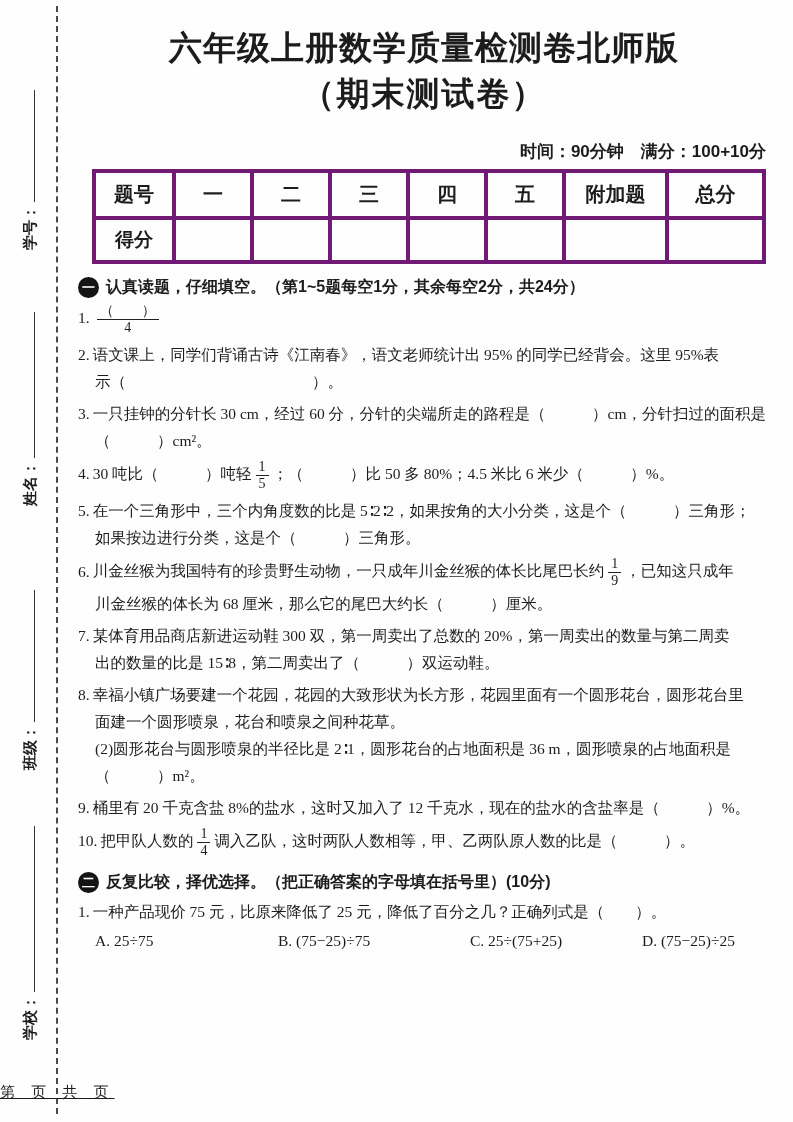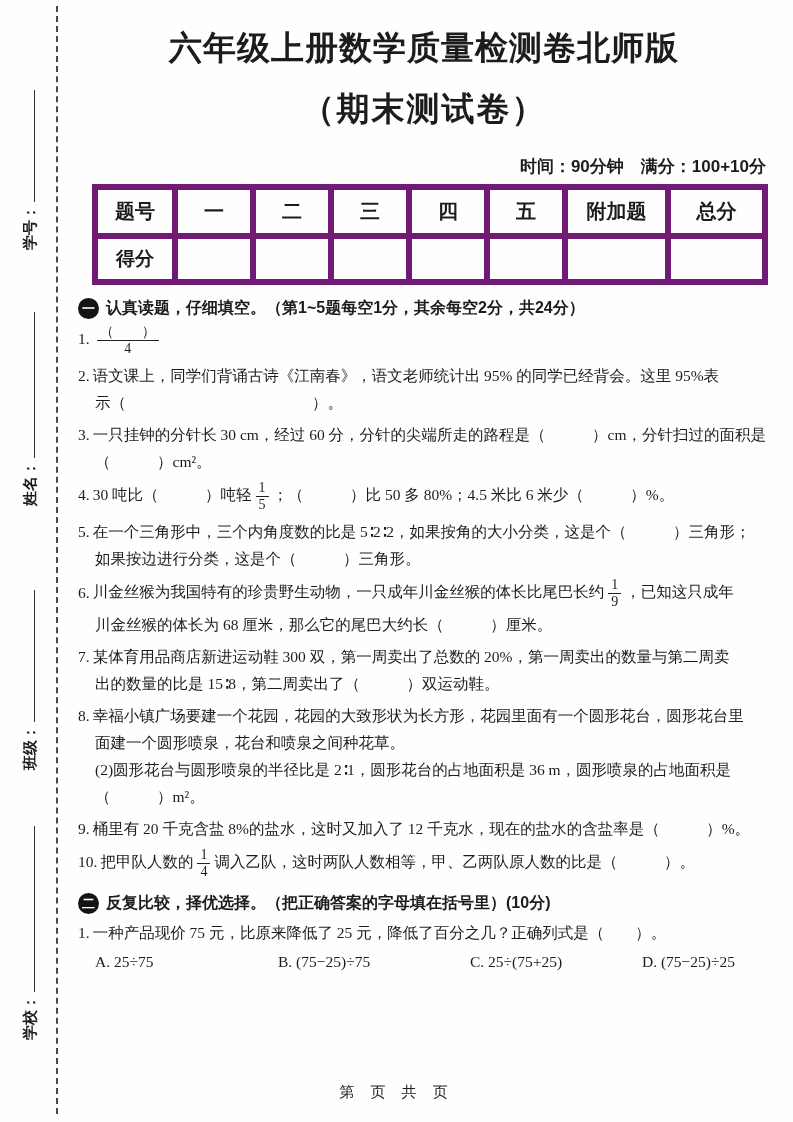--- a/index.html
+++ b/index.html
@@ -10,48 +10,48 @@
   .side-group{position:absolute;left:21px;transform-origin:0 0;transform:rotate(-90deg);
         font-family:"Liberation Sans",sans-serif;font-weight:600;font-size:15px;white-space:nowrap;}
   .side-blank{display:inline-block;border-bottom:1.6px solid #333;height:13px;margin-left:3px;}
   .sg0{top:250px}.sg1{top:506px}.sg2{top:770px}.sg3{top:1040px}
   .sg0 .side-blank{width:112px}.sg1 .side-blank{width:146px}
   .sg2 .side-blank{width:132px}.sg3 .side-blank{width:166px}
   
   .content{position:absolute;left:78px;top:0;width:692px;}
   .title{margin:26px 0 0;text-align:center;font-family:"Liberation Sans",sans-serif;
          font-weight:bold;font-size:33px;letter-spacing:1px;}
-  .subtitle{margin:16px 0 0;text-align:center;font-family:"Liberation Sans",sans-serif;
+  .subtitle{margin:1px 0 0;text-align:center;font-family:"Liberation Sans",sans-serif;
          font-weight:bold;font-size:33px;letter-spacing:2px;}
   .meta{margin-top:23px;text-align:right;font-family:"Liberation Sans",sans-serif;
          font-weight:bold;font-size:17px;padding-right:4px;}
   table.score{border-collapse:collapse;margin:6px 0 0 14px;table-layout:fixed;width:668px;
          font-family:"Liberation Sans",sans-serif;font-weight:bold;font-size:20px;text-align:center;}
-  .score td{border:6px solid #701a75;padding:0;}
+  .score td{border:4px solid #701a75;padding:0;}
   .score tr.hrow td{height:43px;}
   .score tr.srow td{height:40px;font-size:19px;}
   .c0{width:80px}.cmid{width:78px}.c6{width:103px}.c7{width:97px}
   
   .sec-head{margin:13px 0 4px;display:flex;align-items:center;
          font-family:"Liberation Sans",sans-serif;font-weight:bold;font-size:16px;}
   .badge{flex:0 0 auto;width:21px;height:21px;border-radius:50%;background:#141414;color:#fff;
          font-size:13px;line-height:21px;text-align:center;margin-right:7px;
          display:flex;align-items:center;justify-content:center;}
   .question{margin:5px 0;}
   .qline{line-height:27px;font-size:15.5px;}
   .qline.cont{padding-left:17px;}
   .qno{margin-right:3px;}
   .frac{display:inline-block;vertical-align:middle;text-align:center;margin:0 4px;
         line-height:1.15;font-size:14px;}
   .fnum{display:block;padding:0 3px;border-bottom:1.5px solid #222;}
   .fden{display:block;}
   .options{display:flex;padding-left:17px;font-size:15.5px;margin-top:7px;}
   .opt0{width:183px}.opt1{width:192px}.opt2{width:172px}.opt3{flex:1}
-  .footer{position:absolute;left:0;right:0;top:1083px;text-align:center;font-size:15px;
-        letter-spacing:6px;font-family:"Liberation Sans",sans-serif;}
+  .footer{position:absolute;left:0;right:0;top:1083px;text-align:left;font-size:15px;
+        letter-spacing:6px;font-family:"Liberation Sans",sans-serif;text-decoration:underline;}
 </style>
 </head>
 <body>
 
 <div class="page">
   <div>
       <div class="side-group sg0"><span>学号：</span><span class="side-blank"></span></div>
       <div class="side-group sg1"><span>姓名：</span><span class="side-blank"></span></div>
       <div class="side-group sg2"><span>班级：</span><span class="side-blank"></span></div>
       <div class="side-group sg3"><span>学校：</span><span class="side-blank"></span></div>

